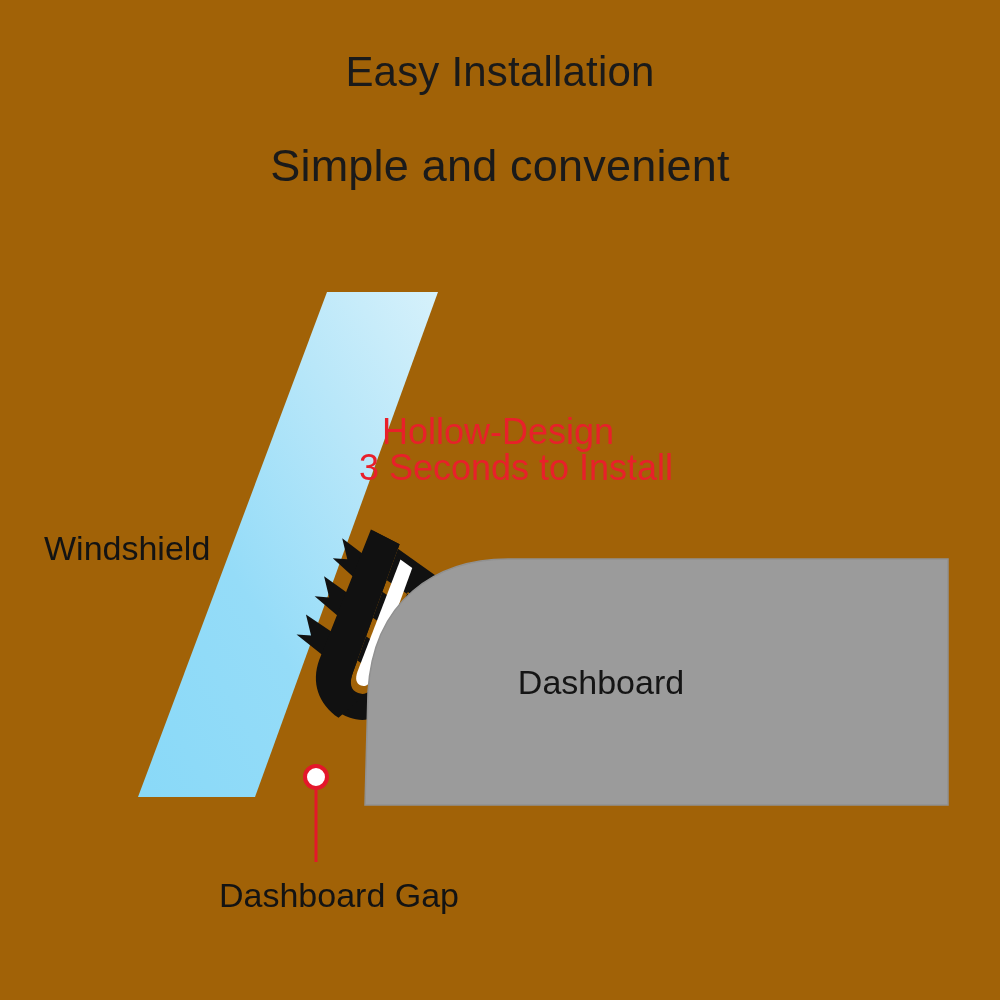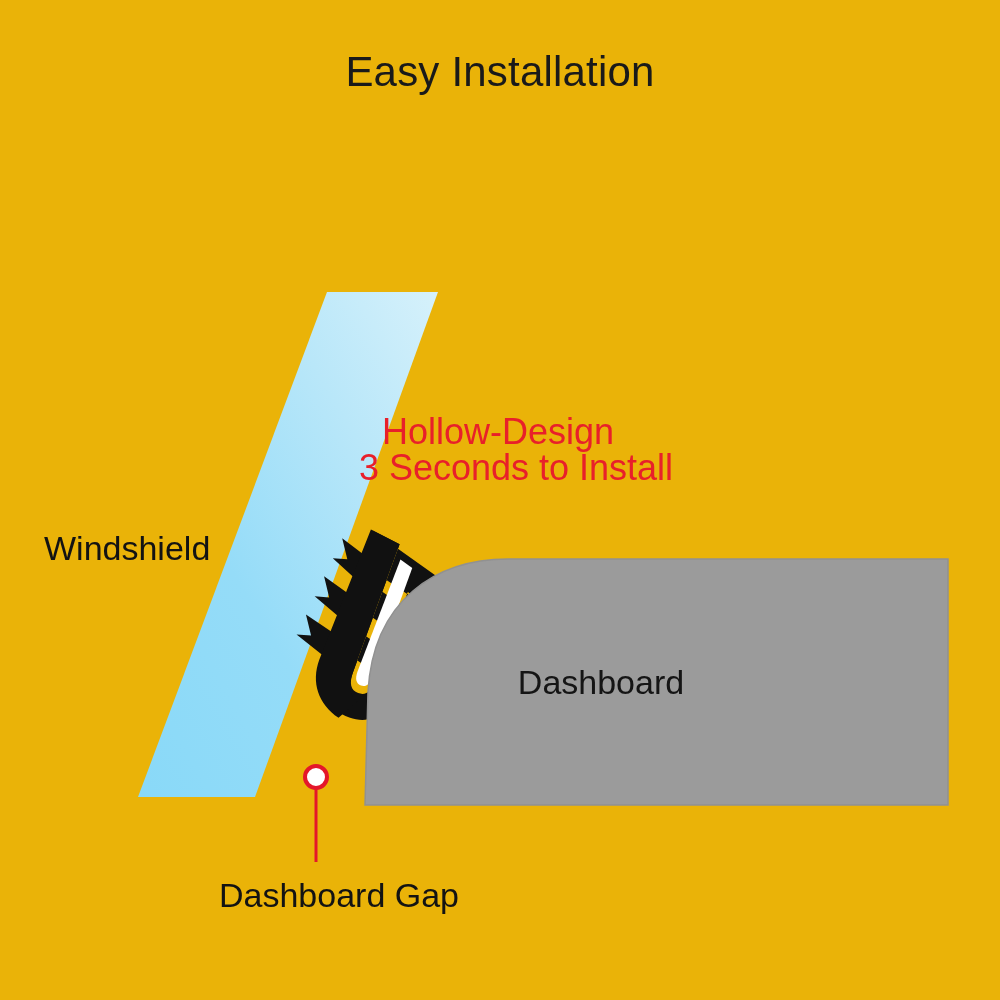--- a/index.html
+++ b/index.html
@@ -12,21 +12,21 @@
     width: 1000px;
     height: 1000px;
     overflow: hidden;
     font-family: "Liberation Sans", sans-serif;
     color: #111111;
   }
   #poster {
     position: relative;
     width: 1000px;
     height: 1000px;
-    background: #eab308;
+    background: #a16207;
   }
 
   
   .headline {
     position: absolute;
     left: 0;
     width: 1000px;
     text-align: center;
     color: #1a1a1a;
     font-weight: 400;
@@ -73,20 +73,21 @@
     fill: #e8202a;
   }
 </style>
 </head>
 <body>
 
 <div id="poster">
 
   <div class="headline" id="headline-primary">Easy Installation</div>
 
+  <div class="headline" id="headline-secondary">Simple and convenient</div>
 
   <div id="diagram-stage">
     <svg id="diagram-svg" viewBox="0 0 1000 1000" xmlns="http://www.w3.org/2000/svg">
 
       <defs>
         <linearGradient id="glassGrad" x1="1" y1="0" x2="0" y2="1">
           <stop offset="0%" stop-color="#d6f1fb"></stop>
           <stop offset="28%" stop-color="#b9e7f9"></stop>
           <stop offset="62%" stop-color="#95dcf8"></stop>
           <stop offset="100%" stop-color="#89d9f8"></stop>

